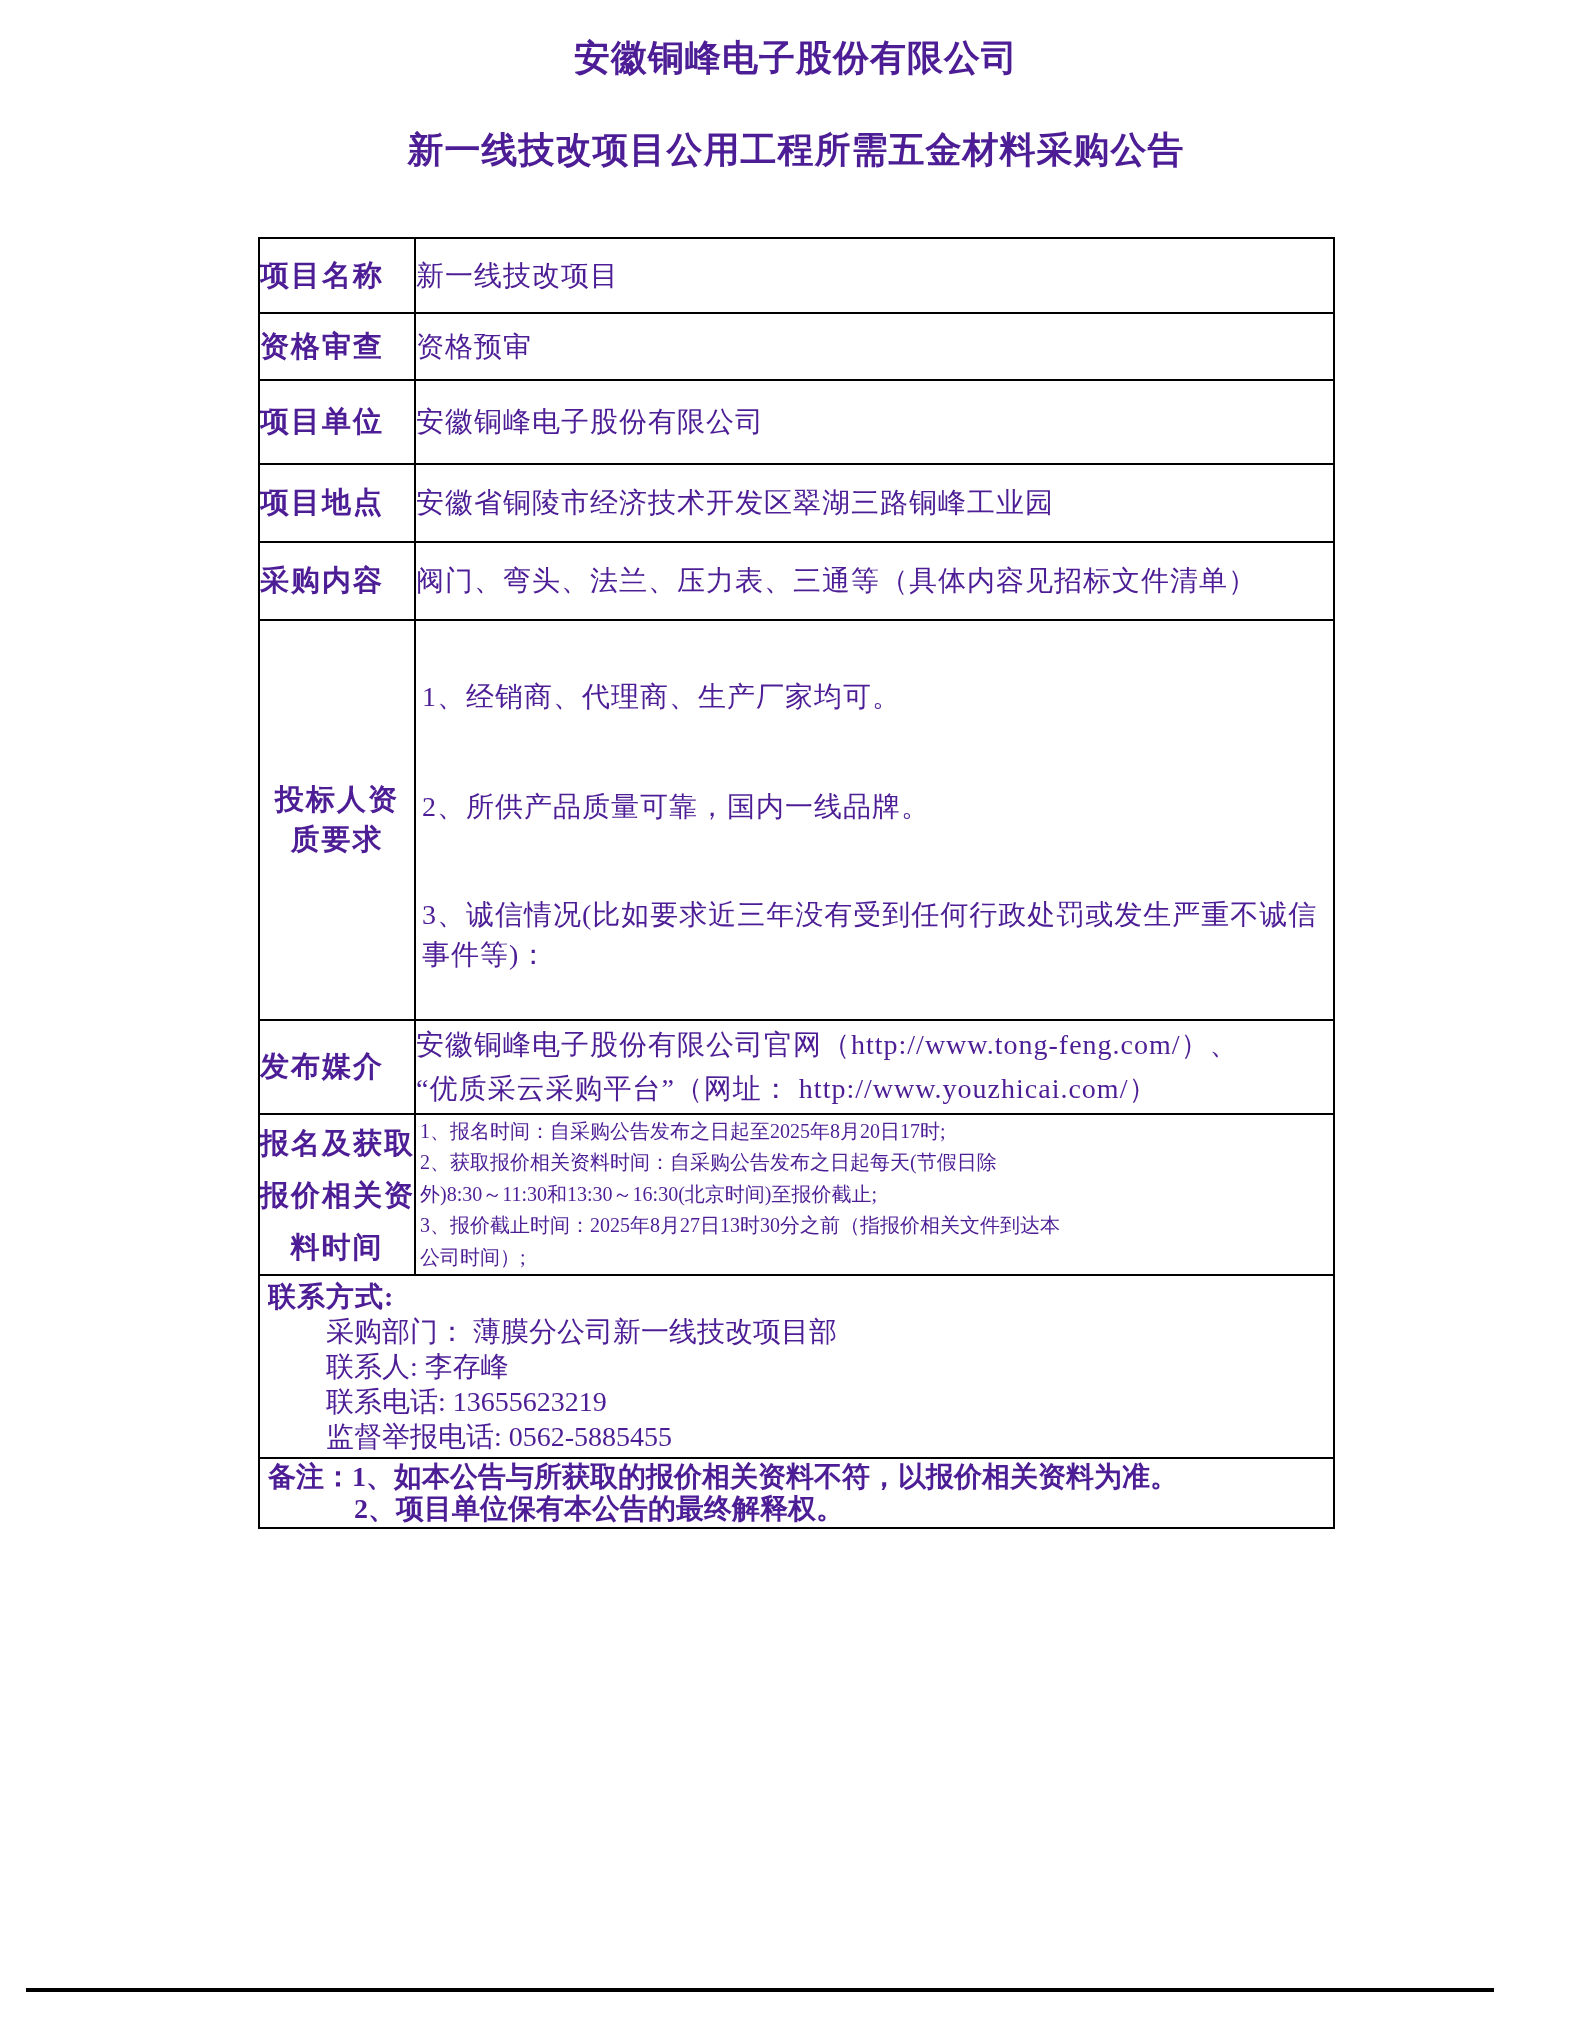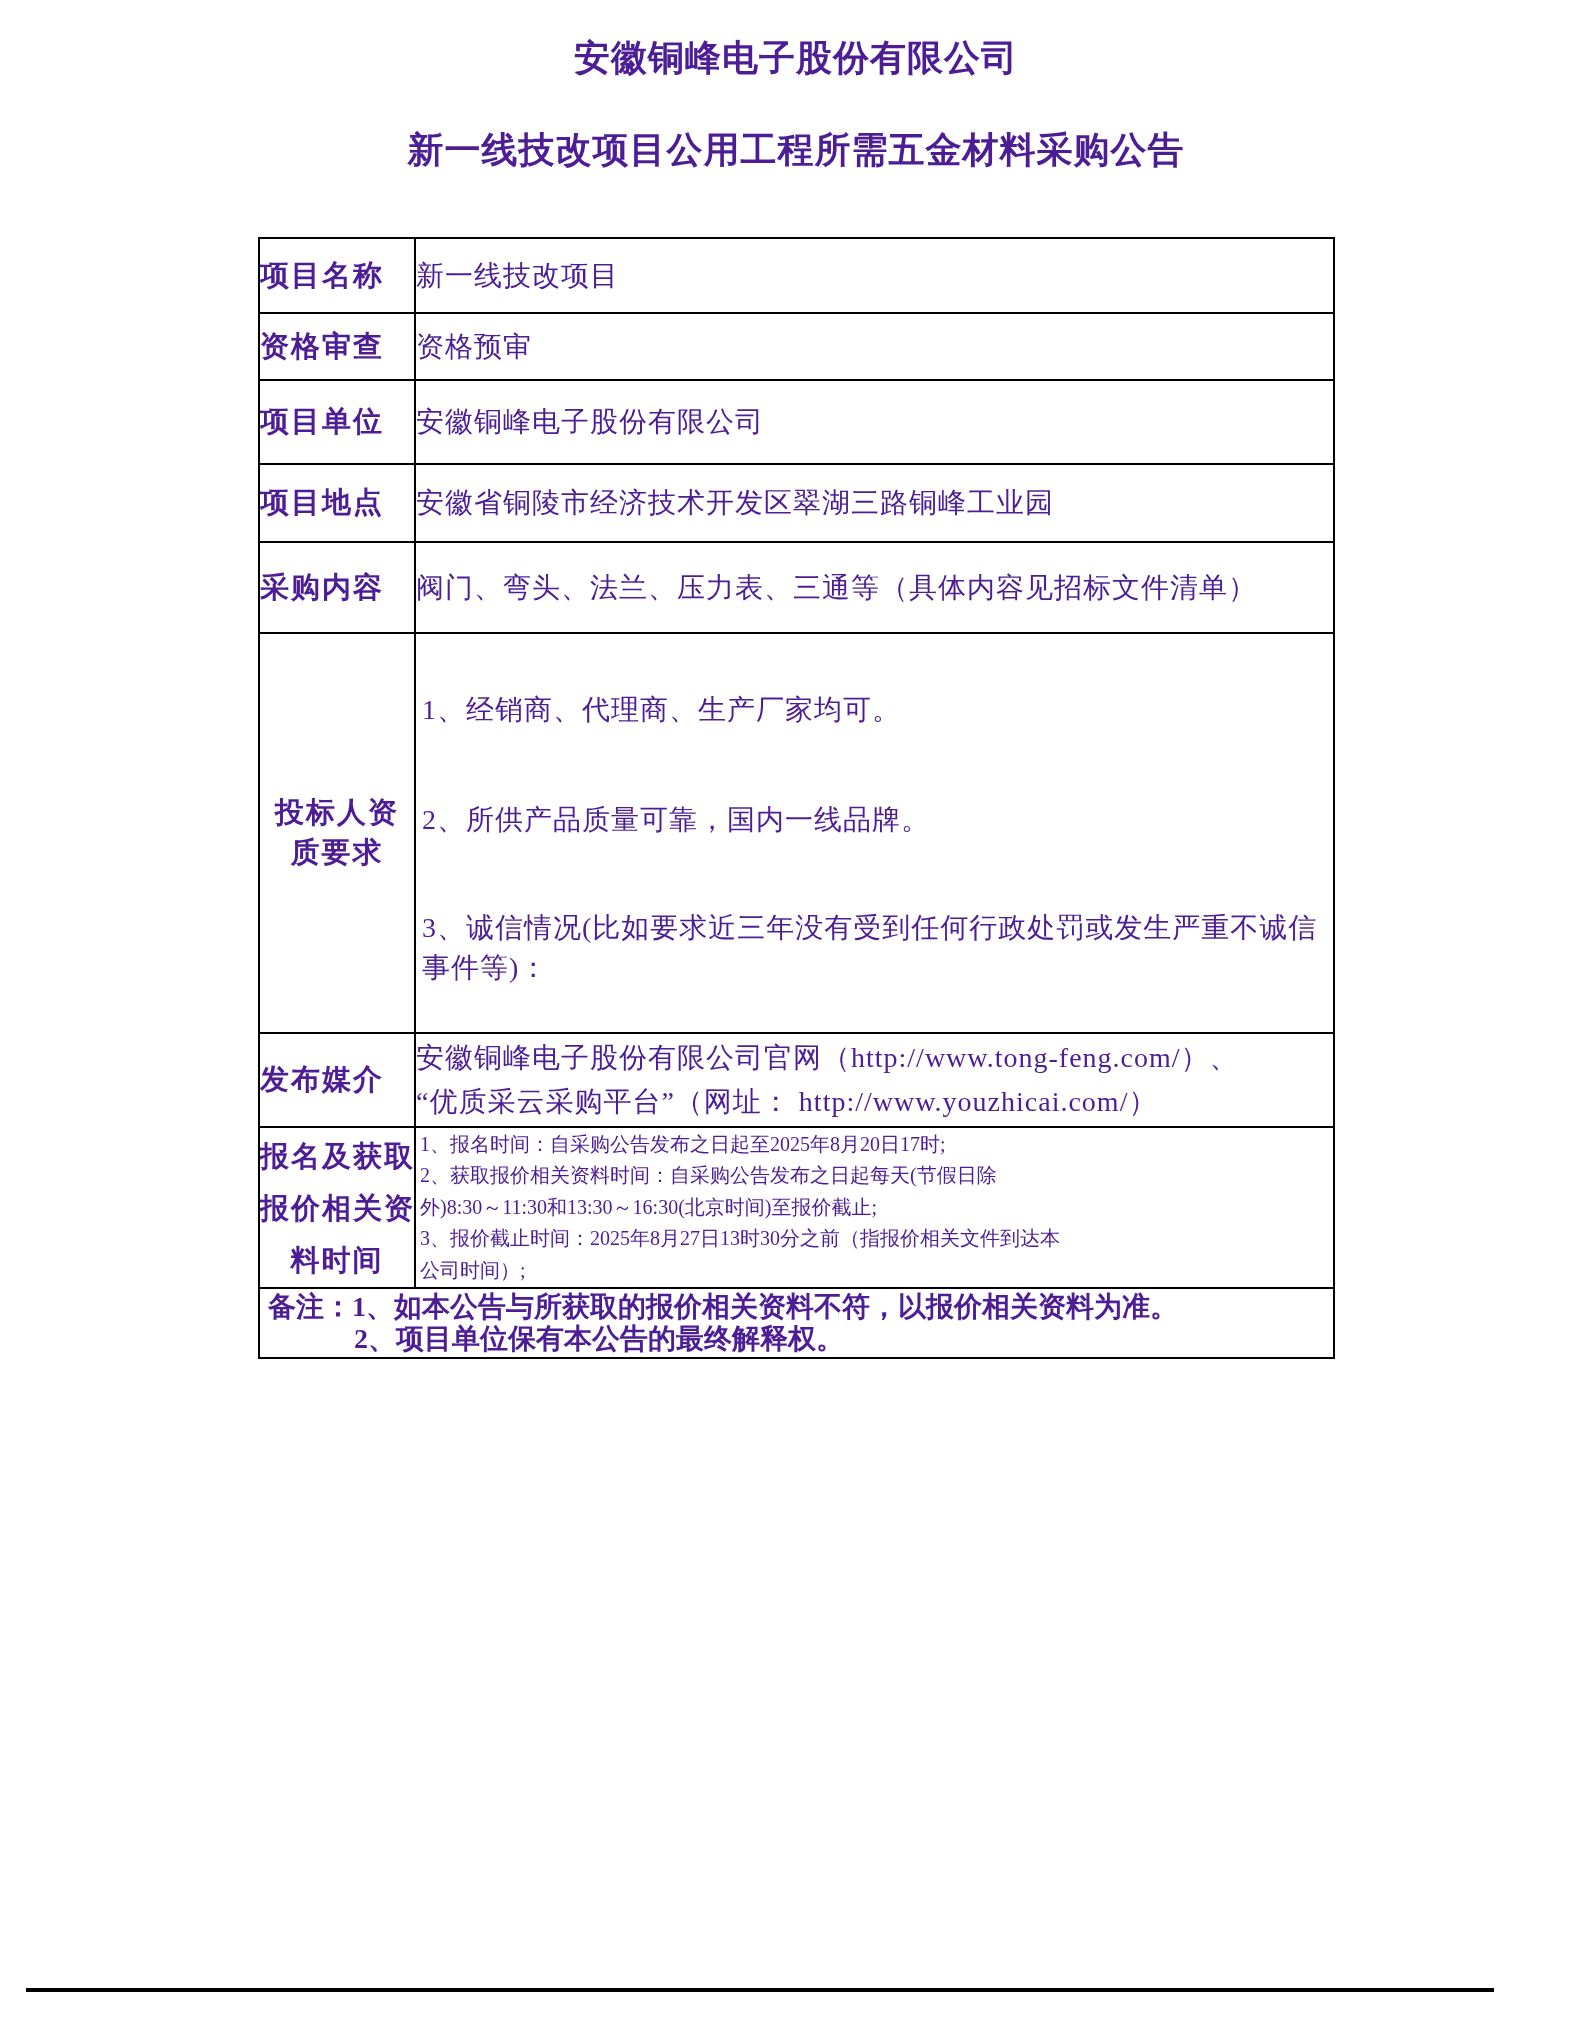--- a/index.html
+++ b/index.html
@@ -126,21 +126,21 @@
       <tr style="height:84px">
         <th class="lbl">项目单位</th>
         <td class="val" colspan="3">安徽铜峰电子股份有限公司</td>
       </tr>
 
       <tr style="height:78px">
         <th class="lbl">项目地点</th>
         <td class="val" colspan="3">安徽省铜陵市经济技术开发区翠湖三路铜峰工业园</td>
       </tr>
 
-      <tr style="height:91px">
+      <tr style="height:78px">
         <th class="lbl">采购内容</th>
         <td class="val" colspan="3">阀门、弯头、法兰、压力表、三通等（具体内容见招标文件清单）</td>
       </tr>
 
       <tr style="height:400px">
         <th class="lbl center">
           <div class="ln">投标人资</div>
           <div class="ln">质要求</div>
         </th>
         <td class="val top" colspan="3">
@@ -173,20 +173,31 @@
           <div class="sign-wrap">
             <div class="sign-line ln">1、报名时间：自采购公告发布之日起至2025年8月20日17时;</div>
             <div class="sign-line ln">2、获取报价相关资料时间：自采购公告发布之日起每天(节假日除</div>
             <div class="sign-line ln">外)8:30～11:30和13:30～16:30(北京时间)至报价截止;</div>
             <div class="sign-line ln">3、报价截止时间：2025年8月27日13时30分之前（指报价相关文件到达本</div>
             <div class="sign-line ln">公司时间）;</div>
           </div>
         </td>
       </tr>
 
+      <tr style="height:182px">
+        <td class="top" colspan="4">
+          <div class="contact-wrap">
+            <div class="contact-line contact-heading ln">联系方式:</div>
+            <div class="contact-line contact-indent ln">采购部门： 薄膜分公司新一线技改项目部</div>
+            <div class="contact-line contact-indent ln">联系人: 李存峰</div>
+            <div class="contact-line contact-indent ln">联系电话: 13655623219</div>
+            <div class="contact-line contact-indent ln">监督举报电话: 0562-5885455</div>
+          </div>
+        </td>
+      </tr>
 
       <tr style="height:68px">
         <td class="top" colspan="4">
           <div class="remark-wrap">
             <div class="remark-line ln">备注：1、如本公告与所获取的报价相关资料不符，以报价相关资料为准。</div>
             <div class="remark-line ln remark-indent">2、项目单位保有本公告的最终解释权。</div>
           </div>
         </td>
       </tr>
 

